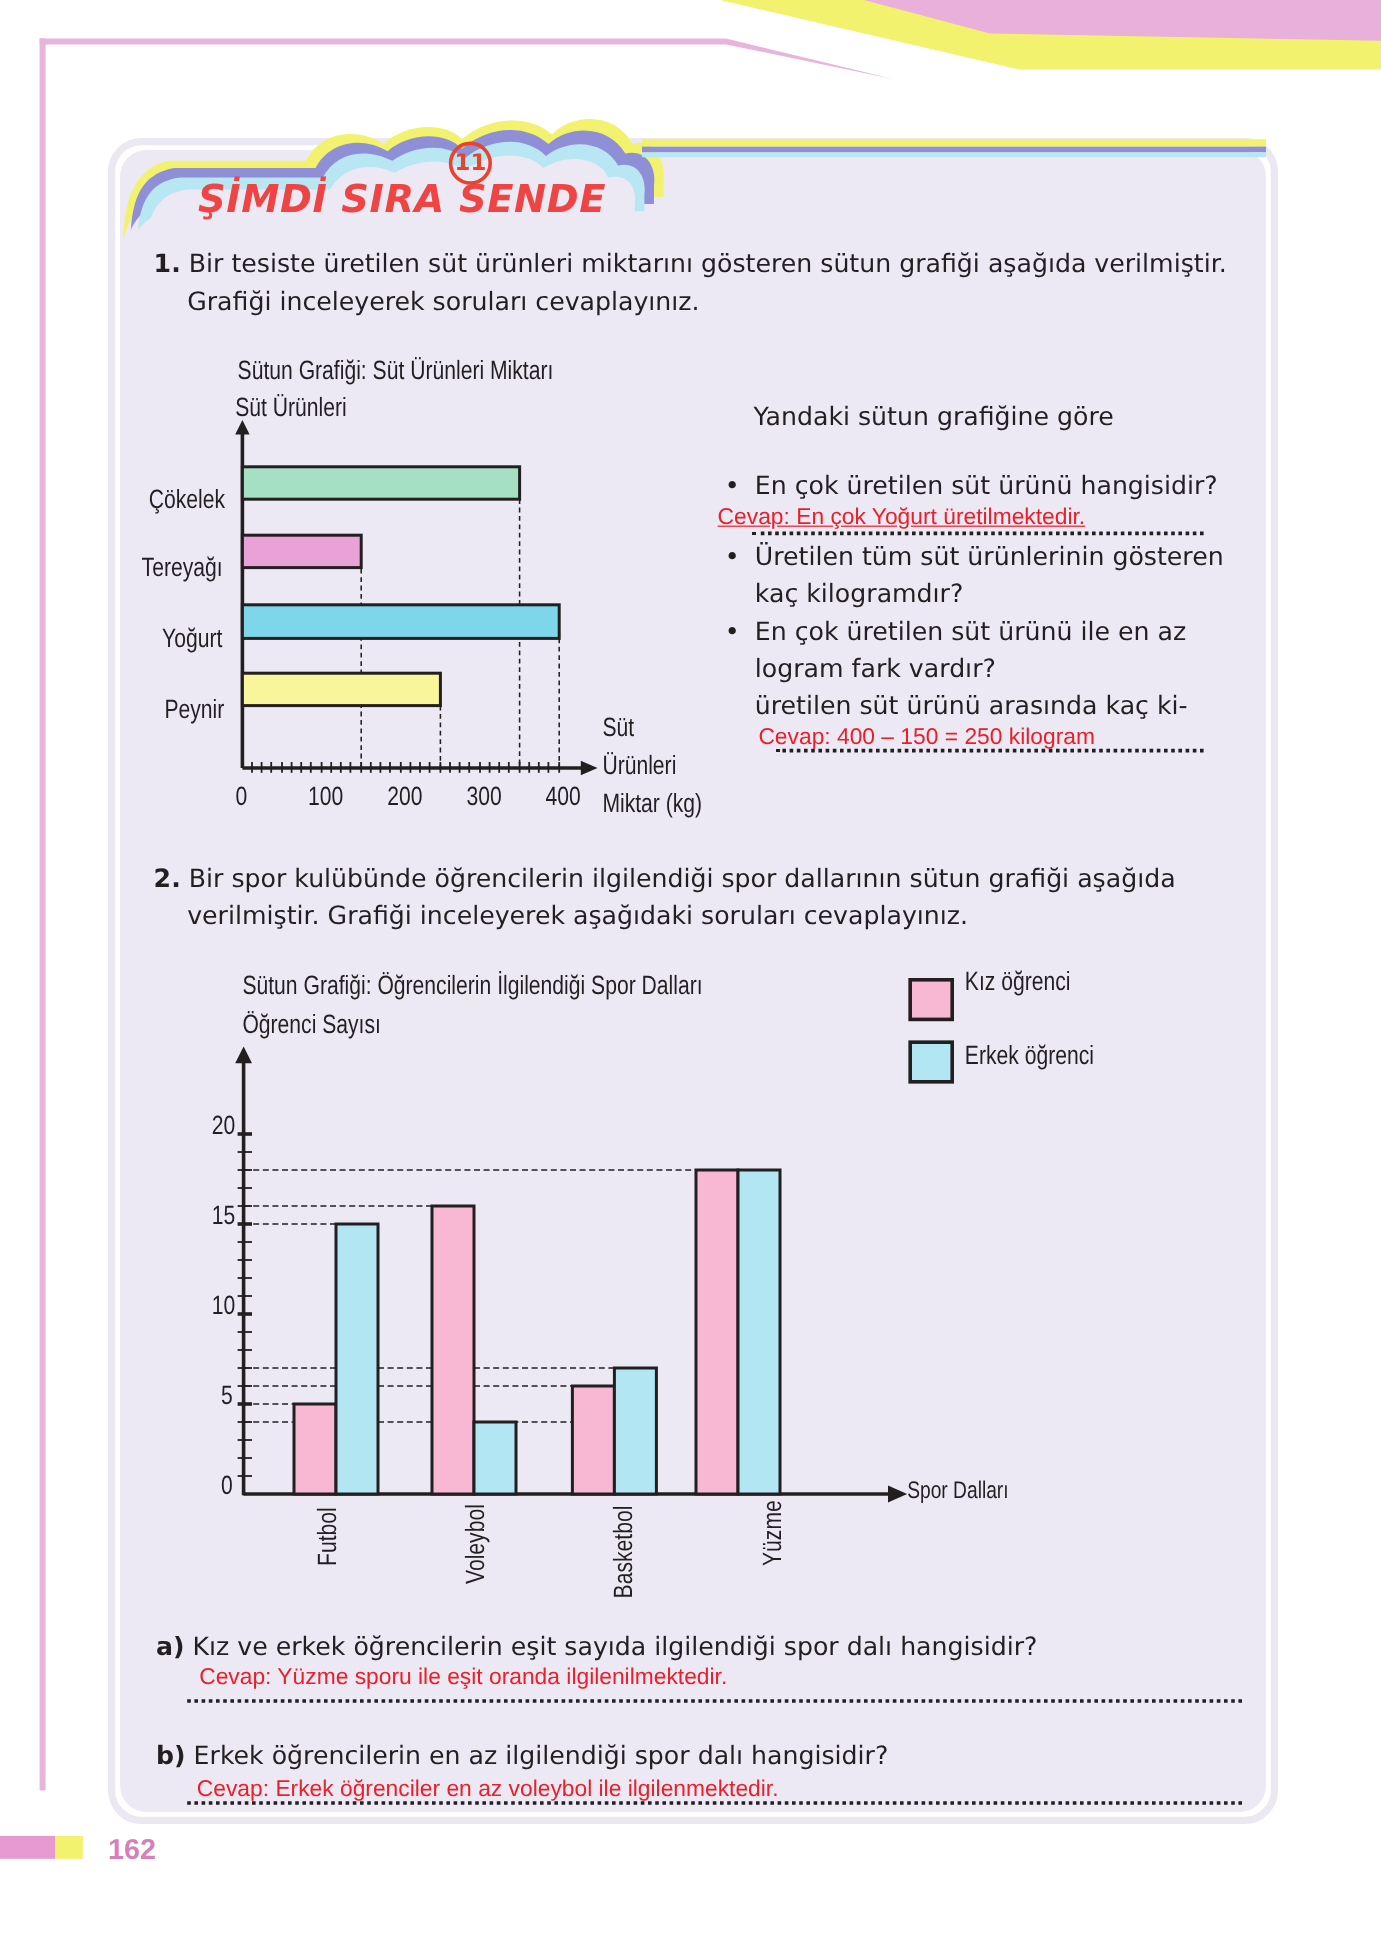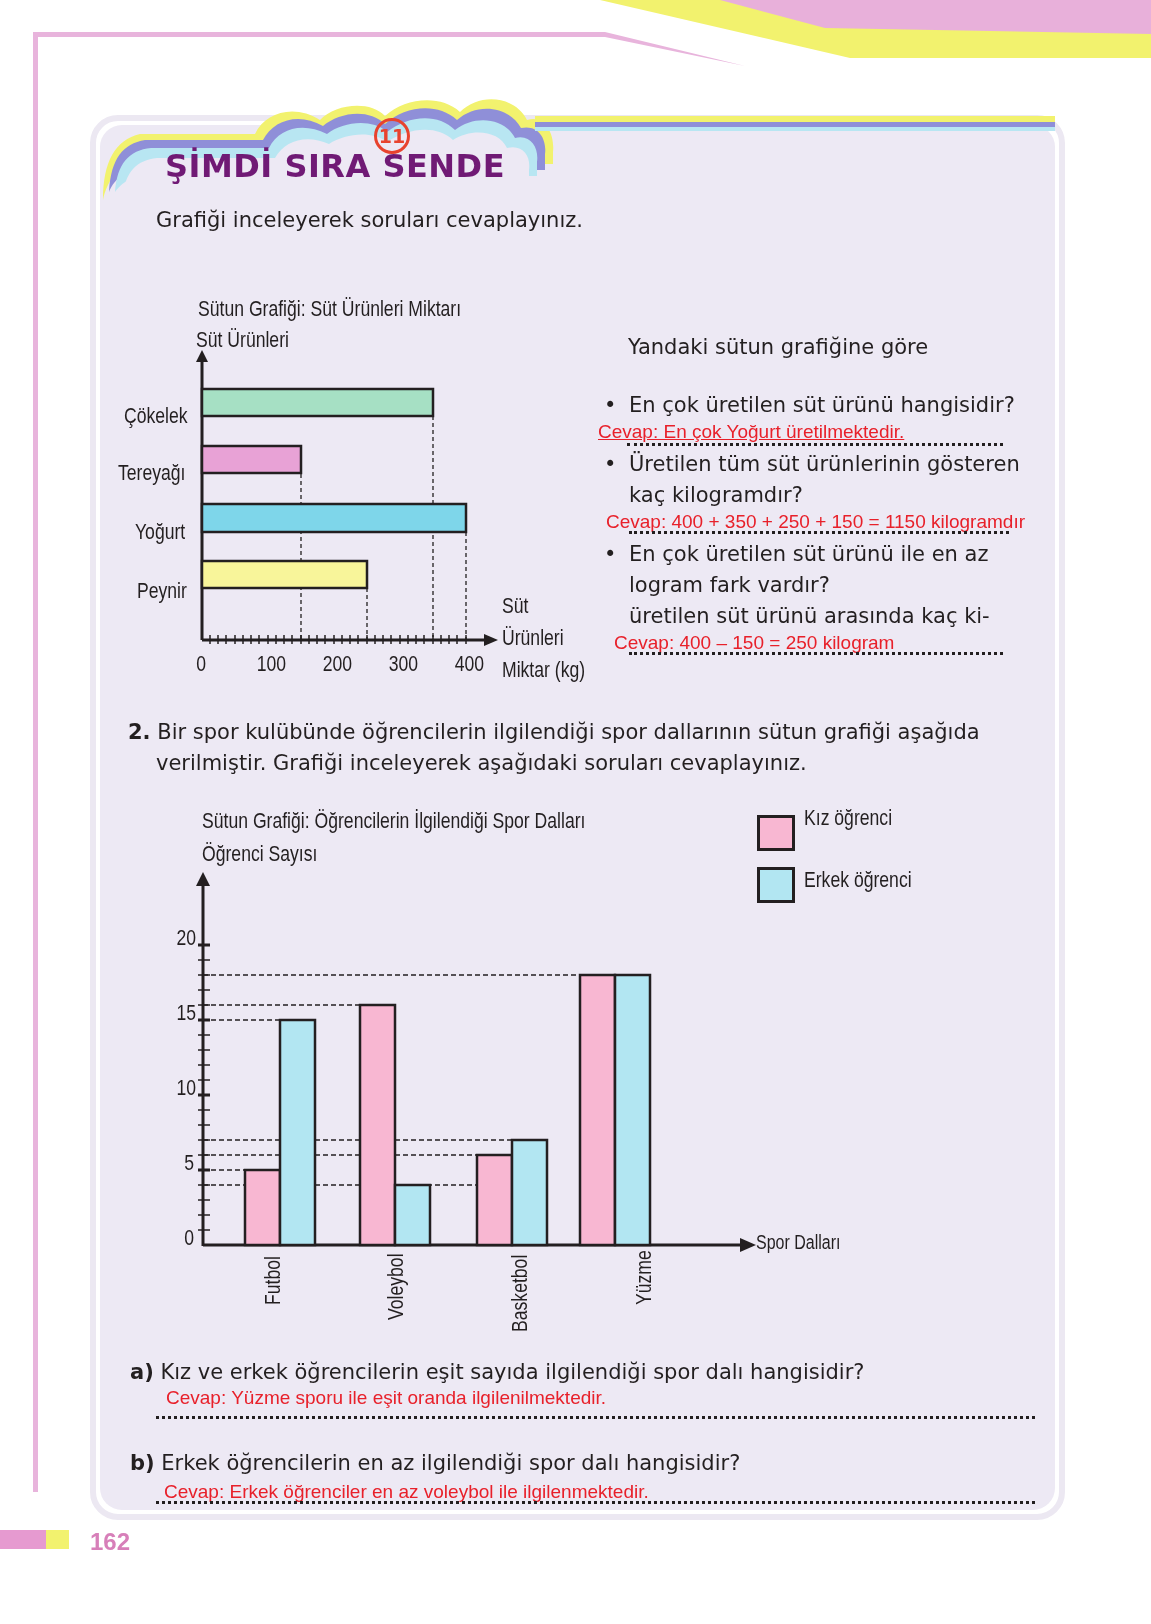--- a/index.html
+++ b/index.html
@@ -6,21 +6,21 @@
   html, body { width: 1151px; height: 1624px; background: #ffffff; overflow: hidden; }
   body { position: relative; font-family: "DejaVu Sans", sans-serif; color: #231f20; }
   .abs { position: absolute; }
 
   
   .left-rule { left: 33px; top: 32px; width: 5px; height: 1460px; background: #e8b4dc; }
 
   .panel { left: 90px; top: 115px; width: 975px; height: 1405px; border: 6px solid #ece8f2; border-radius: 28px; background: #ffffff; }
   .panel-inner { left: 100px; top: 125px; width: 955px; height: 1385px; background: #ede9f4; border-radius: 22px; }
 
-  .title-text { left: 165px; top: 147px; font-size: 32px; font-weight: bold; color: #701a75; letter-spacing: 0.5px; font-family: "DejaVu Sans", sans-serif; }
+  .title-text { left: 165px; top: 147px; font-size: 32px; font-weight: bold; color: #ef4444; letter-spacing: 0.5px; font-family: "DejaVu Sans", sans-serif; font-style: italic; }
   .badge { left: 374px; top: 118px; width: 36px; height: 36px; border: 3px solid #e8432e; border-radius: 50%; color: #e8432e; font-weight: bold; font-size: 19px; text-align: center; line-height: 30px; }
 
   .q { font-size: 21px; line-height: 31px; color: #231f20; }
   .q b { font-weight: bold; }
   .ans { color: #e8202a; font-family: "Liberation Sans", sans-serif; font-size: 19px; }
   .dots { border-bottom: 3px dotted #231f20; }
 
   .chart-label { font-family: "Liberation Sans", sans-serif; font-size: 22px; color: #231f20; transform: scaleX(0.8); transform-origin: left top; white-space: nowrap; }
   .axis-num { font-family: "Liberation Sans", sans-serif; font-size: 22px; color: #231f20; transform: scaleX(0.8); white-space: nowrap; }
 
@@ -46,20 +46,21 @@
   <path d="M20,100 C22,72 34,58 56,56 L174,56 C184,36 208,30 232,42 C248,30 276,26 292,40 C312,24 342,20 360,38 C380,22 410,26 420,46 C436,42 444,56 442,70 L442,84 L50,84 C34,84 24,94 20,100 Z" fill="#b8e6f2"></path>
   <path d="M28,104 C30,80 42,68 62,66 L180,66 C190,48 212,42 234,52 C250,42 276,38 292,50 C312,36 342,32 358,48 C376,36 404,38 412,56 C428,52 436,64 434,78 L434,110 L28,110 Z" fill="#ede9f4"></path>
   <rect x="440" y="30" width="520" height="5" fill="#8f8fd8"></rect>
   <rect x="440" y="35" width="520" height="4" fill="#b8e6f2"></rect>
   <rect x="440" y="24" width="520" height="6" fill="#f2f26e"></rect>
 </svg>
 <div class="abs badge">11</div>
 <div class="abs title-text">ŞİMDİ SIRA SENDE</div>
 
 <div class="abs q" style="left:128px;top:205px;">
+  <div><b>1.</b> <span>Bir tesiste üretilen süt ürünleri miktarını gösteren sütun grafiği aşağıda verilmiştir.</span></div>
   <div style="padding-left:28px">Grafiği inceleyerek soruları cevaplayınız.</div>
 </div>
 
 <div class="abs chart-label" style="left:198px;top:296px;">Sütun Grafiği: Süt Ürünleri Miktarı</div>
 <div class="abs chart-label" style="left:196px;top:327px;">Süt Ürünleri</div>
 
 <svg class="abs" style="left:190px;top:350px" width="320" height="300">
 
   <line x1="12" y1="6" x2="12" y2="290" stroke="#231f20" stroke-width="3"></line>
   <polygon points="12,0 6,12 18,12" fill="#231f20"></polygon>
@@ -135,31 +136,27 @@
   </div>
   <div class="ans" style="position:relative;margin-left:-2px;height:26px;text-decoration:underline;">
     <span>Cevap: En çok Yoğurt üretilmektedir.</span>
     <div class="dots" style="position:absolute;left:29px;right:52px;top:22px;"></div>
   </div>
   <div class="q" style="position:relative;margin-top:2px;">
     <span class="bullet" style="position:absolute;left:4px;">•</span>
     <div style="padding-left:29px">Üretilen tüm süt ürünlerinin gösteren</div>
     <div style="padding-left:29px">kaç kilogramdır?</div>
   </div>
-  <div class="ans" style="position:relative;margin-left:6px;height:28px;white-space:nowrap;">
-    <span>Cevap: 400 + 350 + 250 + 150 = 1150 kilogramdır</span>
-    <div class="dots" style="position:absolute;left:23px;right:46px;top:20px;"></div>
-  </div>
   <div class="q" style="position:relative;">
     <span class="bullet" style="position:absolute;left:4px;">•</span>
     <div style="padding-left:29px">En çok üretilen süt ürünü ile en az</div>
     <div style="padding-left:29px">logram fark vardır?</div>
     <div style="padding-left:29px">üretilen süt ürünü arasında kaç ki-</div>
   </div>
-  <div class="ans" style="position:relative;margin-left:14px;height:26px;">
+  <div class="ans" style="position:relative;margin-left:32px;height:26px;">
     <span>Cevap: 400 – 150 = 250 kilogram</span>
     <div class="dots" style="position:absolute;left:15px;right:52px;top:20px;"></div>
   </div>
 </div>
 
 <div class="abs q" style="left:128px;top:717px;font-size:21px;">
   <div><b>2.</b> <span>Bir spor kulübünde öğrencilerin ilgilendiği spor dallarının sütun grafiği aşağıda</span></div>
   <div style="padding-left:28px">verilmiştir. Grafiği inceleyerek aşağıdaki soruları cevaplayınız.</div>
 </div>
 

